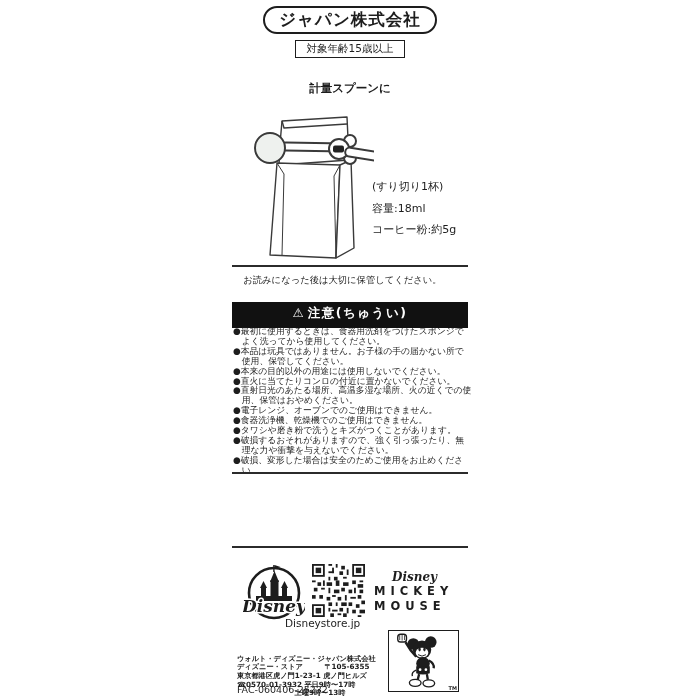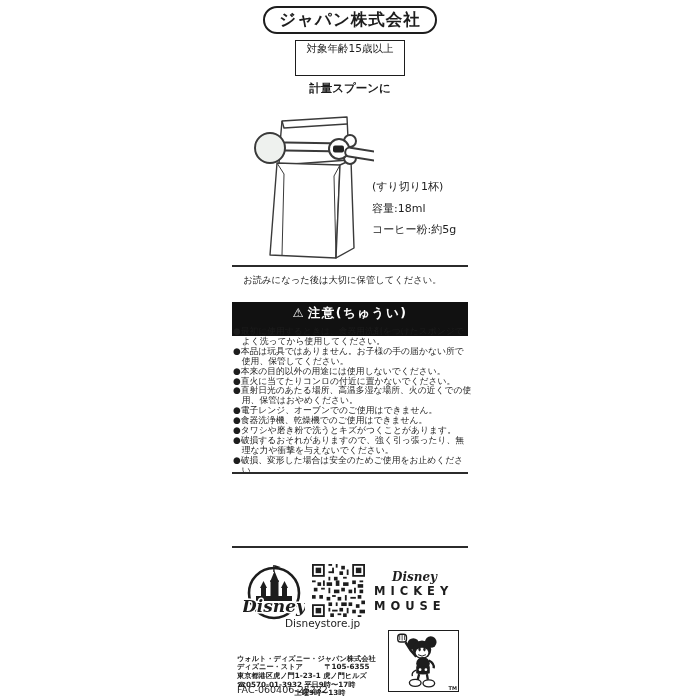--- a/index.html
+++ b/index.html
@@ -3,38 +3,38 @@
 <meta charset="utf-8">
 <style>
   * { margin:0; padding:0; box-sizing:border-box; }
   html,body { background:#fff; }
   body { font-family:"DejaVu Sans", sans-serif; color:#1d1d1d; }
   .sheet { position:relative; width:700px; height:700px; background:#fff; overflow:hidden; }
 
   .title-pill { position:absolute; top:6px; left:263px; width:174px; height:28px;
     border:2.5px solid #1d1d1d; border-radius:15px; text-align:center;
     font-size:16.5px; font-weight:bold; line-height:24px; letter-spacing:1px; }
-  .age-box { position:absolute; top:40px; left:295px; width:110px; height:36px;
+  .age-box { position:absolute; top:40px; left:295px; width:110px; height:18px;
     border:1.5px solid #1d1d1d; text-align:center; font-size:10.5px; line-height:15px; font-weight:500; }
 
   .desc { position:absolute; top:81px; left:180px; width:340px; text-align:center;
     font-size:11.5px; font-weight:bold; line-height:15px; }
 
   .illus-svg { position:absolute; top:114px; left:246px; }
   .specs { position:absolute; top:176px; left:372px; width:100px;
     font-size:11px; line-height:21.5px; font-weight:400; }
 
   .rule { position:absolute; left:232px; width:236px; height:2px; background:#2b2b2b; border:0; }
   .rule-1 { top:265px; } .rule-2 { top:472px; } .rule-3 { top:546px; }
 
   .notice { position:absolute; top:274px; left:234px; width:236px;
     font-size:9.3px; line-height:11.5px; font-weight:500; }
   .notice-indent { padding-left:1em; }
 
-  .banner { position:absolute; top:302px; left:232px; width:236px; height:34px;
+  .banner { position:absolute; top:302px; left:232px; width:236px; height:26px;
     background:#111; color:#fff; text-align:center; font-size:12.5px; font-weight:bold;
     line-height:21px; letter-spacing:1.5px; }
   .banner .warn { margin-right:4px; letter-spacing:0; }
 
   .caution-list { position:absolute; top:327px; left:233px; width:239px; }
   .li { font-size:8.8px; line-height:9.9px; padding-left:1em; text-indent:-1em; font-weight:500; }
 
   .care { position:absolute; top:479px; left:233px; width:239px; }
   .care-head { font-size:9px; line-height:11px; font-weight:500; }
 

